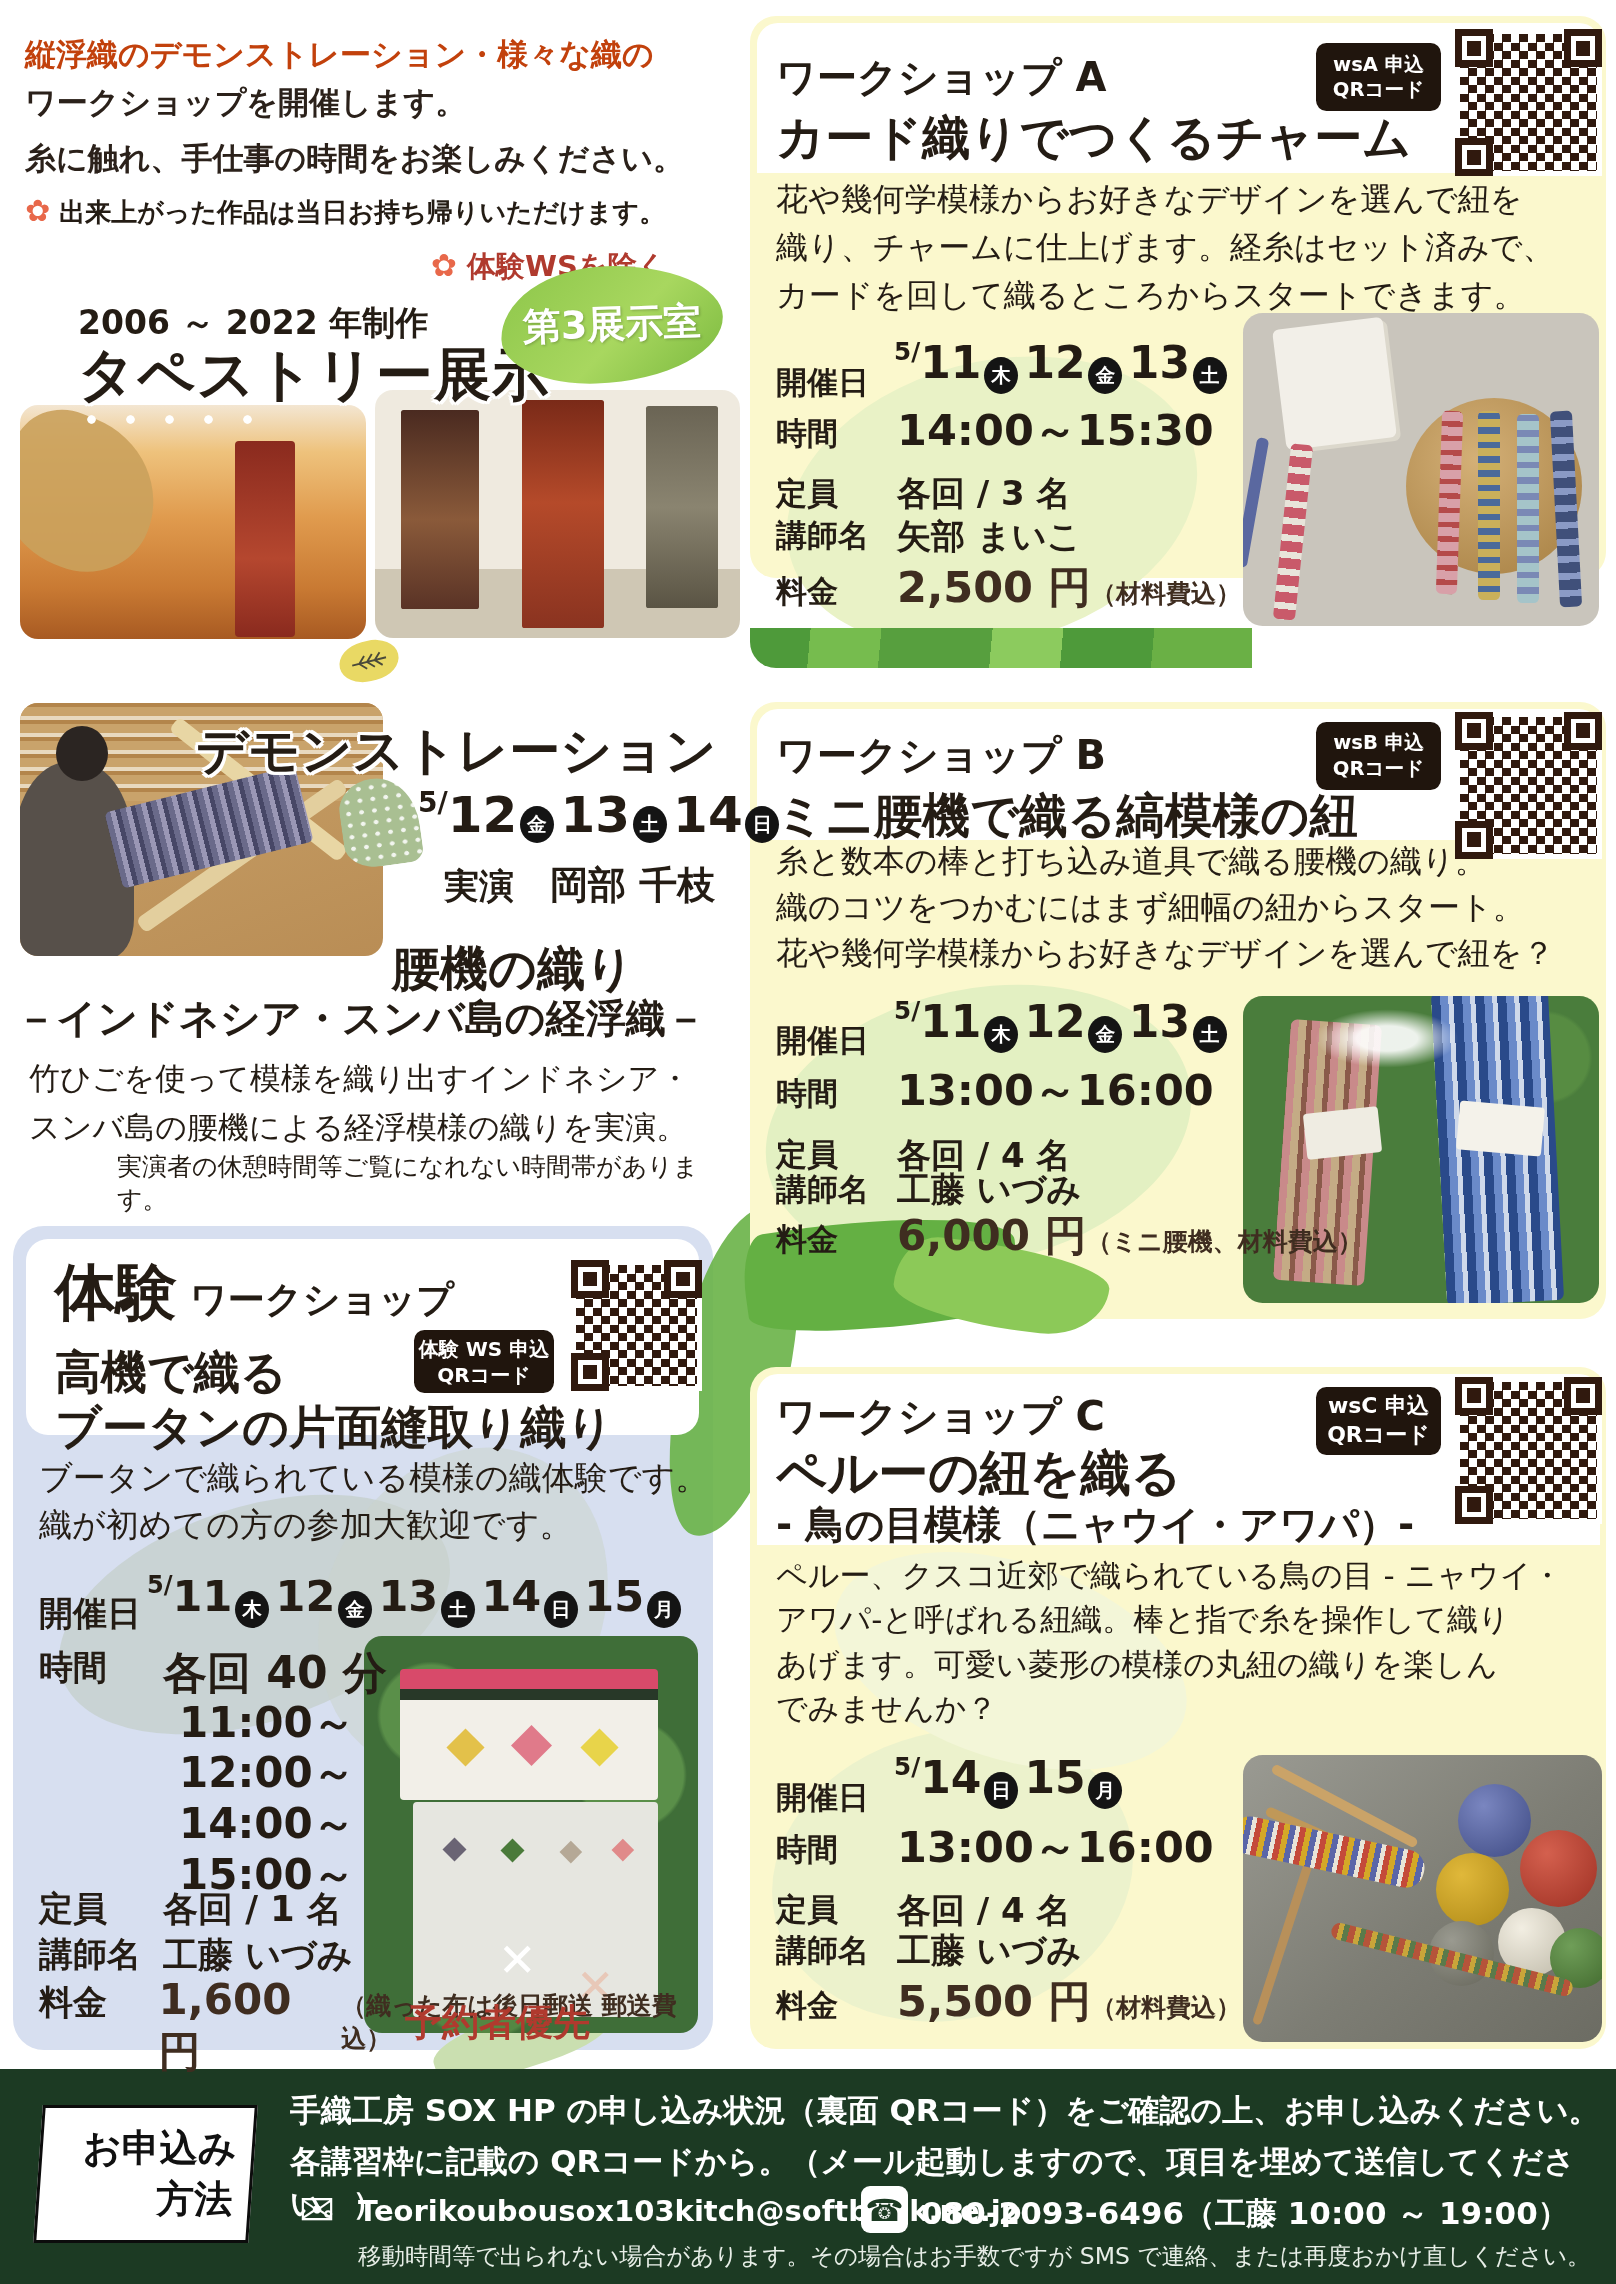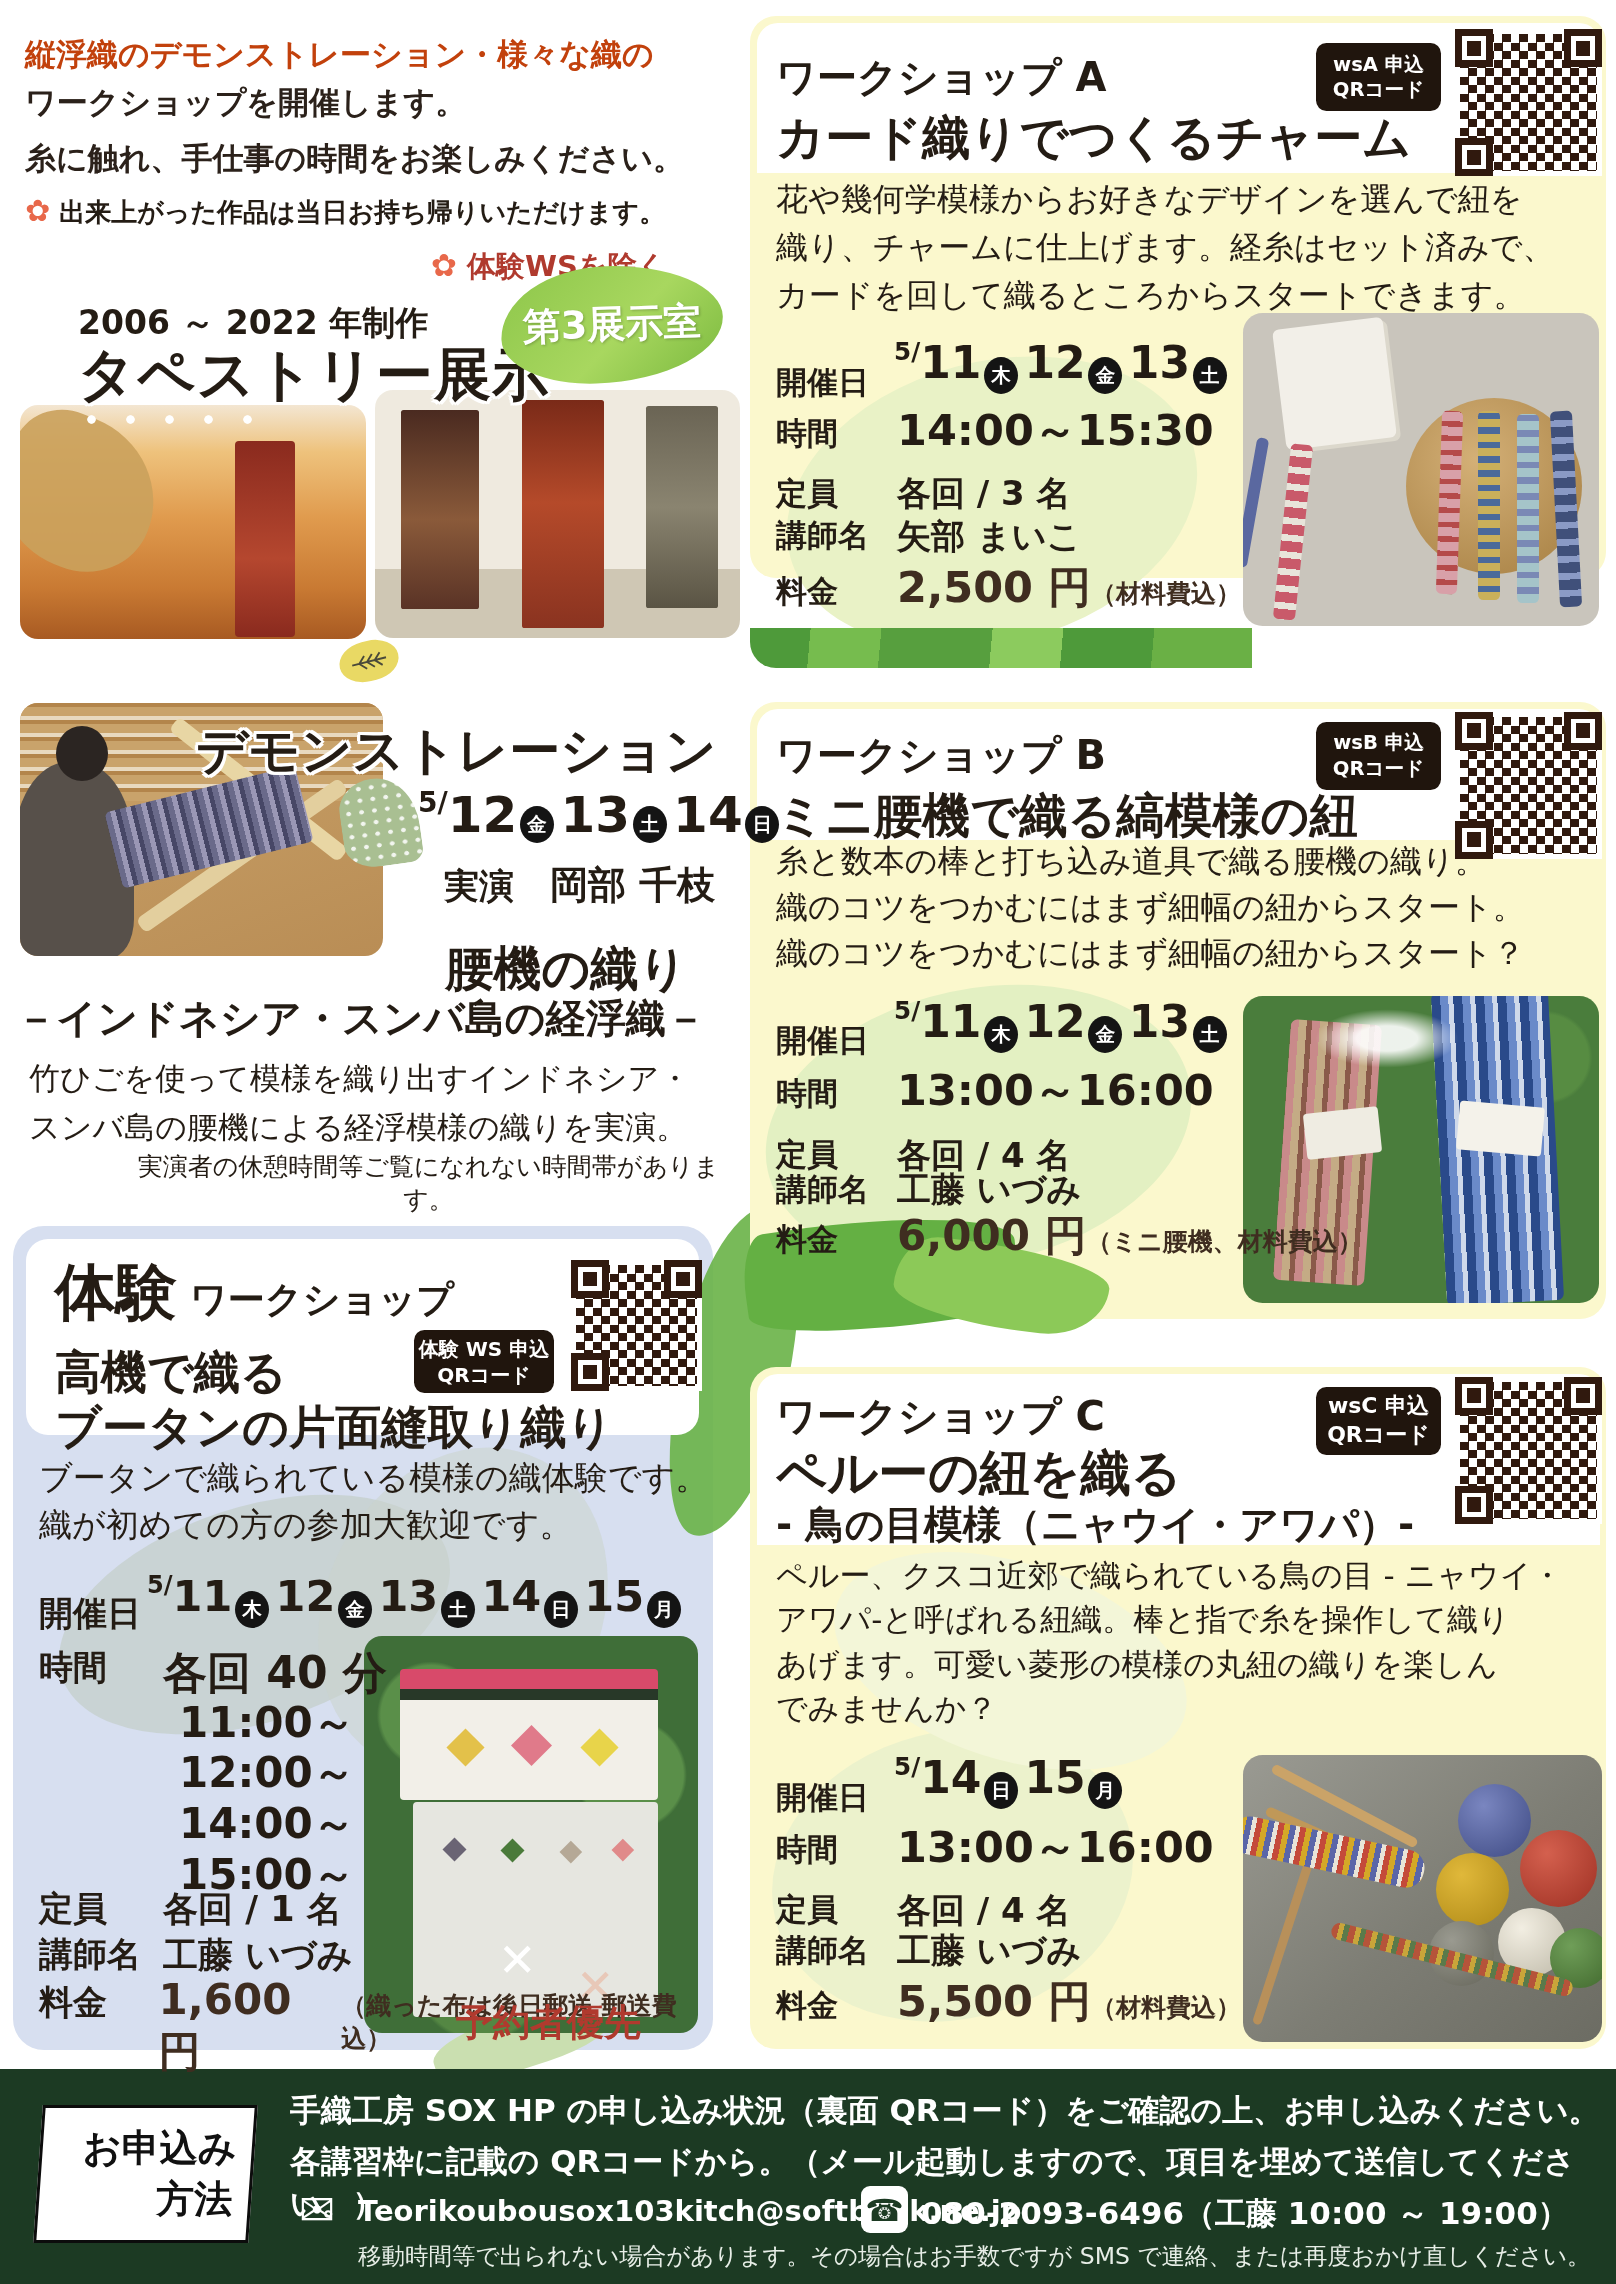--- a/index.html
+++ b/index.html
@@ -1,21 +1,21 @@
 <!DOCTYPE html>
 <html style="font-size:10.4px"><head>
 <meta charset="utf-8">
 <style>
   body{margin:0;background:#888}
   .page{position:relative;width:1616px;height:2284px;background:#fff;
         font-family:"DejaVu Sans","Liberation Sans",sans-serif;color:#241c14;overflow:hidden}
   .abs{position:absolute}
   .b{font-weight:700}
   .center{text-align:left}
-  .right{text-align:center}
+  .right{text-align:left}
   .z2{z-index:2}
   .outline{text-shadow:-2.6px -2.6px 0 #fff,2.6px -2.6px 0 #fff,-2.6px 2.6px 0 #fff,2.6px 2.6px 0 #fff,0 -3.3px 0 #fff,0 3.3px 0 #fff,-3.3px 0 0 #fff,3.3px 0 0 #fff}
   .photo{position:absolute;border-radius:18px;overflow:hidden;z-index:1}
   .ws-card{position:absolute;background:#fbf8cd;border-radius:26px}
   .ws-head{position:absolute;left:6.5px;right:6.5px;top:6.5px;background:#fff;border-radius:21px 21px 0 0}
   .qr{position:absolute;background:#fff;z-index:3}
   .qr .pat{position:absolute;inset:5.2px;background:repeating-conic-gradient(#30190e 0% 25%,transparent 0% 50%) 0 0/17px 17px}
   .qr .m{position:absolute;width:38px;height:38px;background:#fff;border:7.2px solid #30190e;box-sizing:border-box}
   .qr .m::after{content:"";position:absolute;inset:4.6px;background:#30190e}
   .m.tl{top:0;left:0}.m.tr{top:0;right:0}.m.bl{bottom:0;left:0}
@@ -271,21 +271,21 @@
     </div>
     <div class="qr" style="left:705px;top:9.8px;width:147px;height:147px">
       <div class="pat"></div>
       <div class="m tl"></div>
       <div class="m tr"></div>
       <div class="m bl"></div>
     </div>
 
     <div class="abs z2" style="left:26px;top:138px;font-size:32px;font-weight:500">糸と数本の棒と打ち込み道具で織る腰機の織り。</div>
     <div class="abs z2" style="left:26px;top:184px;font-size:32px;font-weight:500">織のコツをつかむにはまず細幅の紐からスタート。</div>
-    <div class="abs z2" style="left:26px;top:230px;font-size:32px;font-weight:500">織のコツをつかむにはまず細幅の紐からスタート？</div>
+    <div class="abs z2" style="left:26px;top:230px;font-size:32px;font-weight:500">花や幾何学模様からお好きなデザインを選んで紐を？</div>
 
     <div class="abs z2 b" style="left:26px;top:318px;font-size:31px">開催日</div>
     <div class="abs date-line z2" style="left:144px;top:294px;font-size:44px">
       <span class="dpfx">5/</span>
       <span>11</span>
       <span class="dow">木</span>
       <span>12</span>
       <span class="dow">金</span>
       <span>13</span>
       <span class="dow">土</span>

